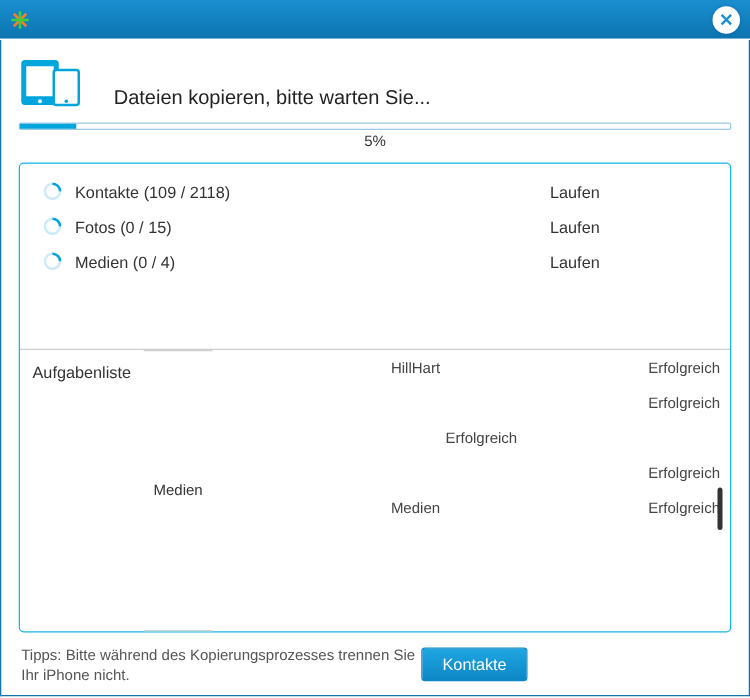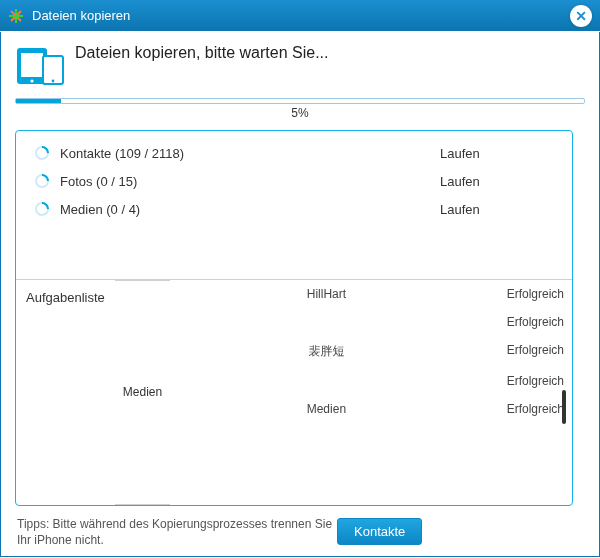--- a/index.html
+++ b/index.html
@@ -41,22 +41,22 @@
   .frame {
     border: 1px solid #0c74b0;
     border-top: none;
     height: 525px;
     padding: 8px 10px 6px 10px;
     display: flex;
     flex-direction: column;
   }
   .header-row {
     display: flex;
-    align-items: flex-start;
-    gap: 8px;
+    align-items: flex-end;
+    gap: 24px;
     padding: 4px 4px 10px 4px;
   }
   .device-icon {
     width: 52px; height: 44px;
     position: relative;
   }
   .device-icon svg { width: 100%; height: 100%; }
   .heading {
     font-size: 16px;
     color: #222;
@@ -78,21 +78,21 @@
   }
   .progress-label {
     text-align: center;
     font-size: 12px;
     color: #333;
     margin-top: 2px;
   }
   .panel {
     border: 1px solid #15b4e8;
     border-radius: 4px;
-    margin: 6px 16px 0 4px;
+    margin: 6px 4px 0 4px;
     flex: 1;
     display: flex;
     flex-direction: column;
     min-height: 0;
   }
   .categories {
     padding: 14px 18px 6px 18px;
     height: 148px;
   }
   .cat-row {
@@ -189,21 +189,20 @@
 </head>
 <body>
 
 <div class="titlebar">
   <span class="app-icon">
     <svg viewBox="0 0 16 16">
         <path d="M3 3 L13 13 M13 3 L3 13" stroke="#ff7a2a" stroke-width="2"></path>
         <path d="M8 1 L8 15 M1 8 L15 8" stroke="#3bcf3b" stroke-width="2"></path>
       </svg>
   </span>
-  <span>Dateien kopieren</span>
   <span class="spacer"></span>
   <span class="close-btn">
     <span>✕</span>
   </span>
 </div>
 
 <div class="frame">
 
   <div class="header-row">
     <span class="device-icon">
@@ -265,21 +264,20 @@
       <div class="table-body">
         <div class="table-row">
           <div class="cell cell-name">HillHart</div>
           <div class="cell cell-status">Erfolgreich</div>
         </div>
         <div class="table-row">
           <div class="cell cell-name"></div>
           <div class="cell cell-status">Erfolgreich</div>
         </div>
         <div class="table-row">
-          <div class="cell cell-name">裴胖短</div>
           <div class="cell cell-status">Erfolgreich</div>
         </div>
         <div class="table-row">
           <div class="cell cell-name"></div>
           <div class="cell cell-status">Erfolgreich</div>
         </div>
         <div class="table-row">
           <div class="cell cell-name">Medien</div>
           <div class="cell cell-status">Erfolgreich</div>
         </div>

